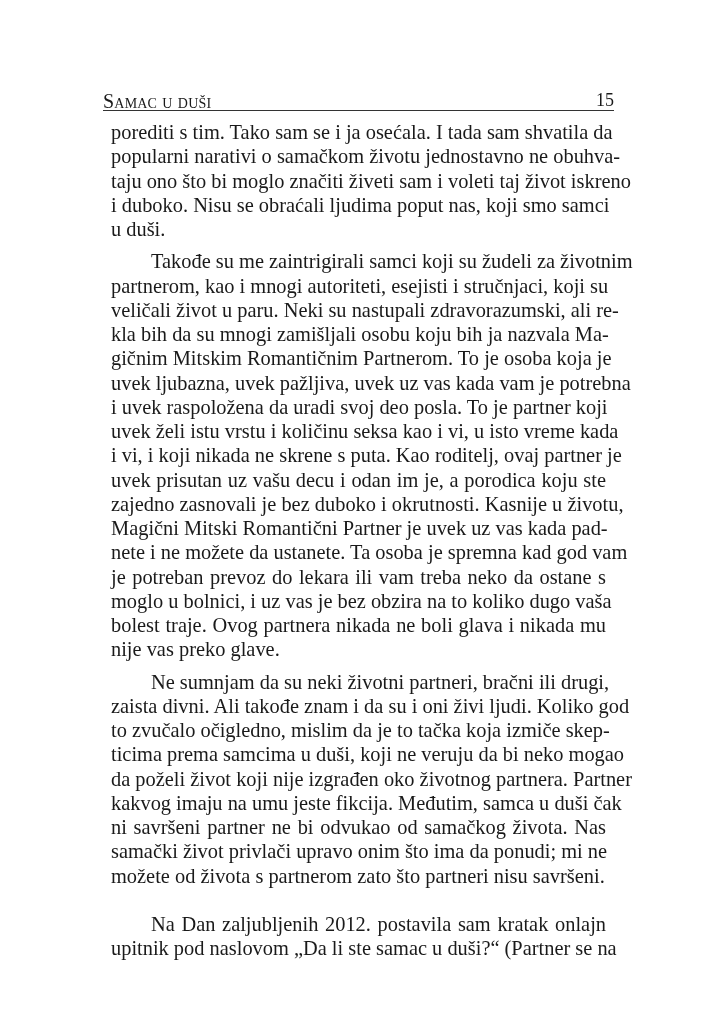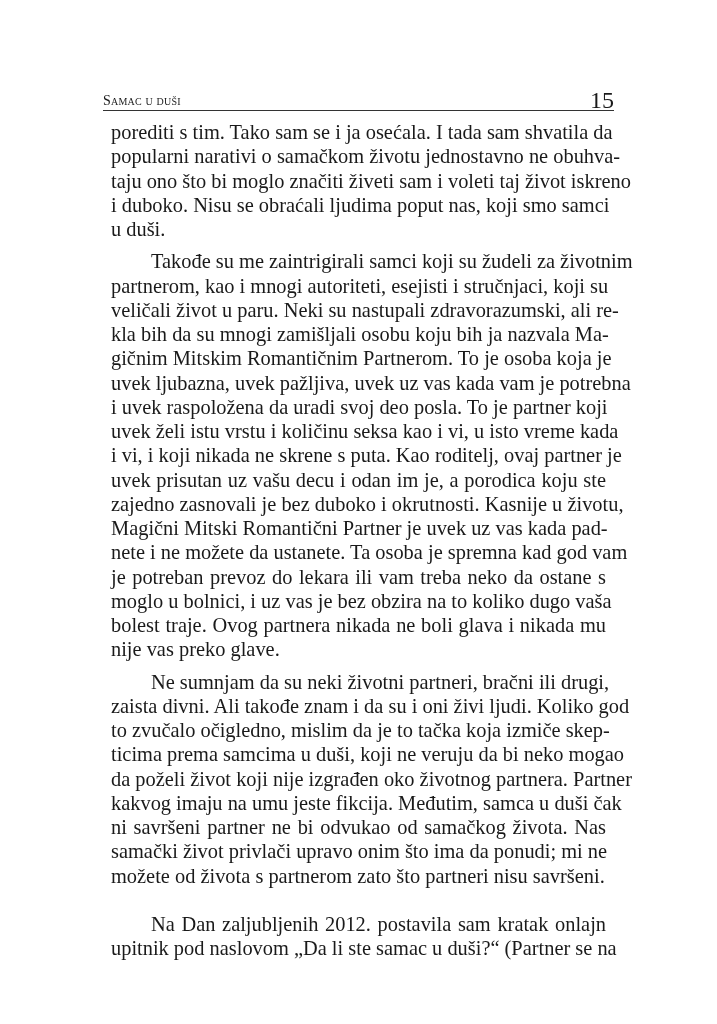--- a/index.html
+++ b/index.html
@@ -23,27 +23,27 @@
     }
     .running-head {
       display: flex;
       justify-content: space-between;
       align-items: flex-end;
       height: 21px;
       border-bottom: 1px solid #333;
       padding-bottom: 1px;
     }
     .running-title {
-      font-size: 14px;
+      font-size: 20px;
       font-variant: small-caps;
       letter-spacing: 0.2px;
       line-height: 16px;
     }
     .page-number {
-      font-size: 24px;
+      font-size: 18px;
       line-height: 18px;
     }
     .body-text {
       margin-top: 9px;
       font-size: 20.4px;
       line-height: 24.25px;
       text-align: justify;
       hyphens: manual;
     }
     .body-text p {

